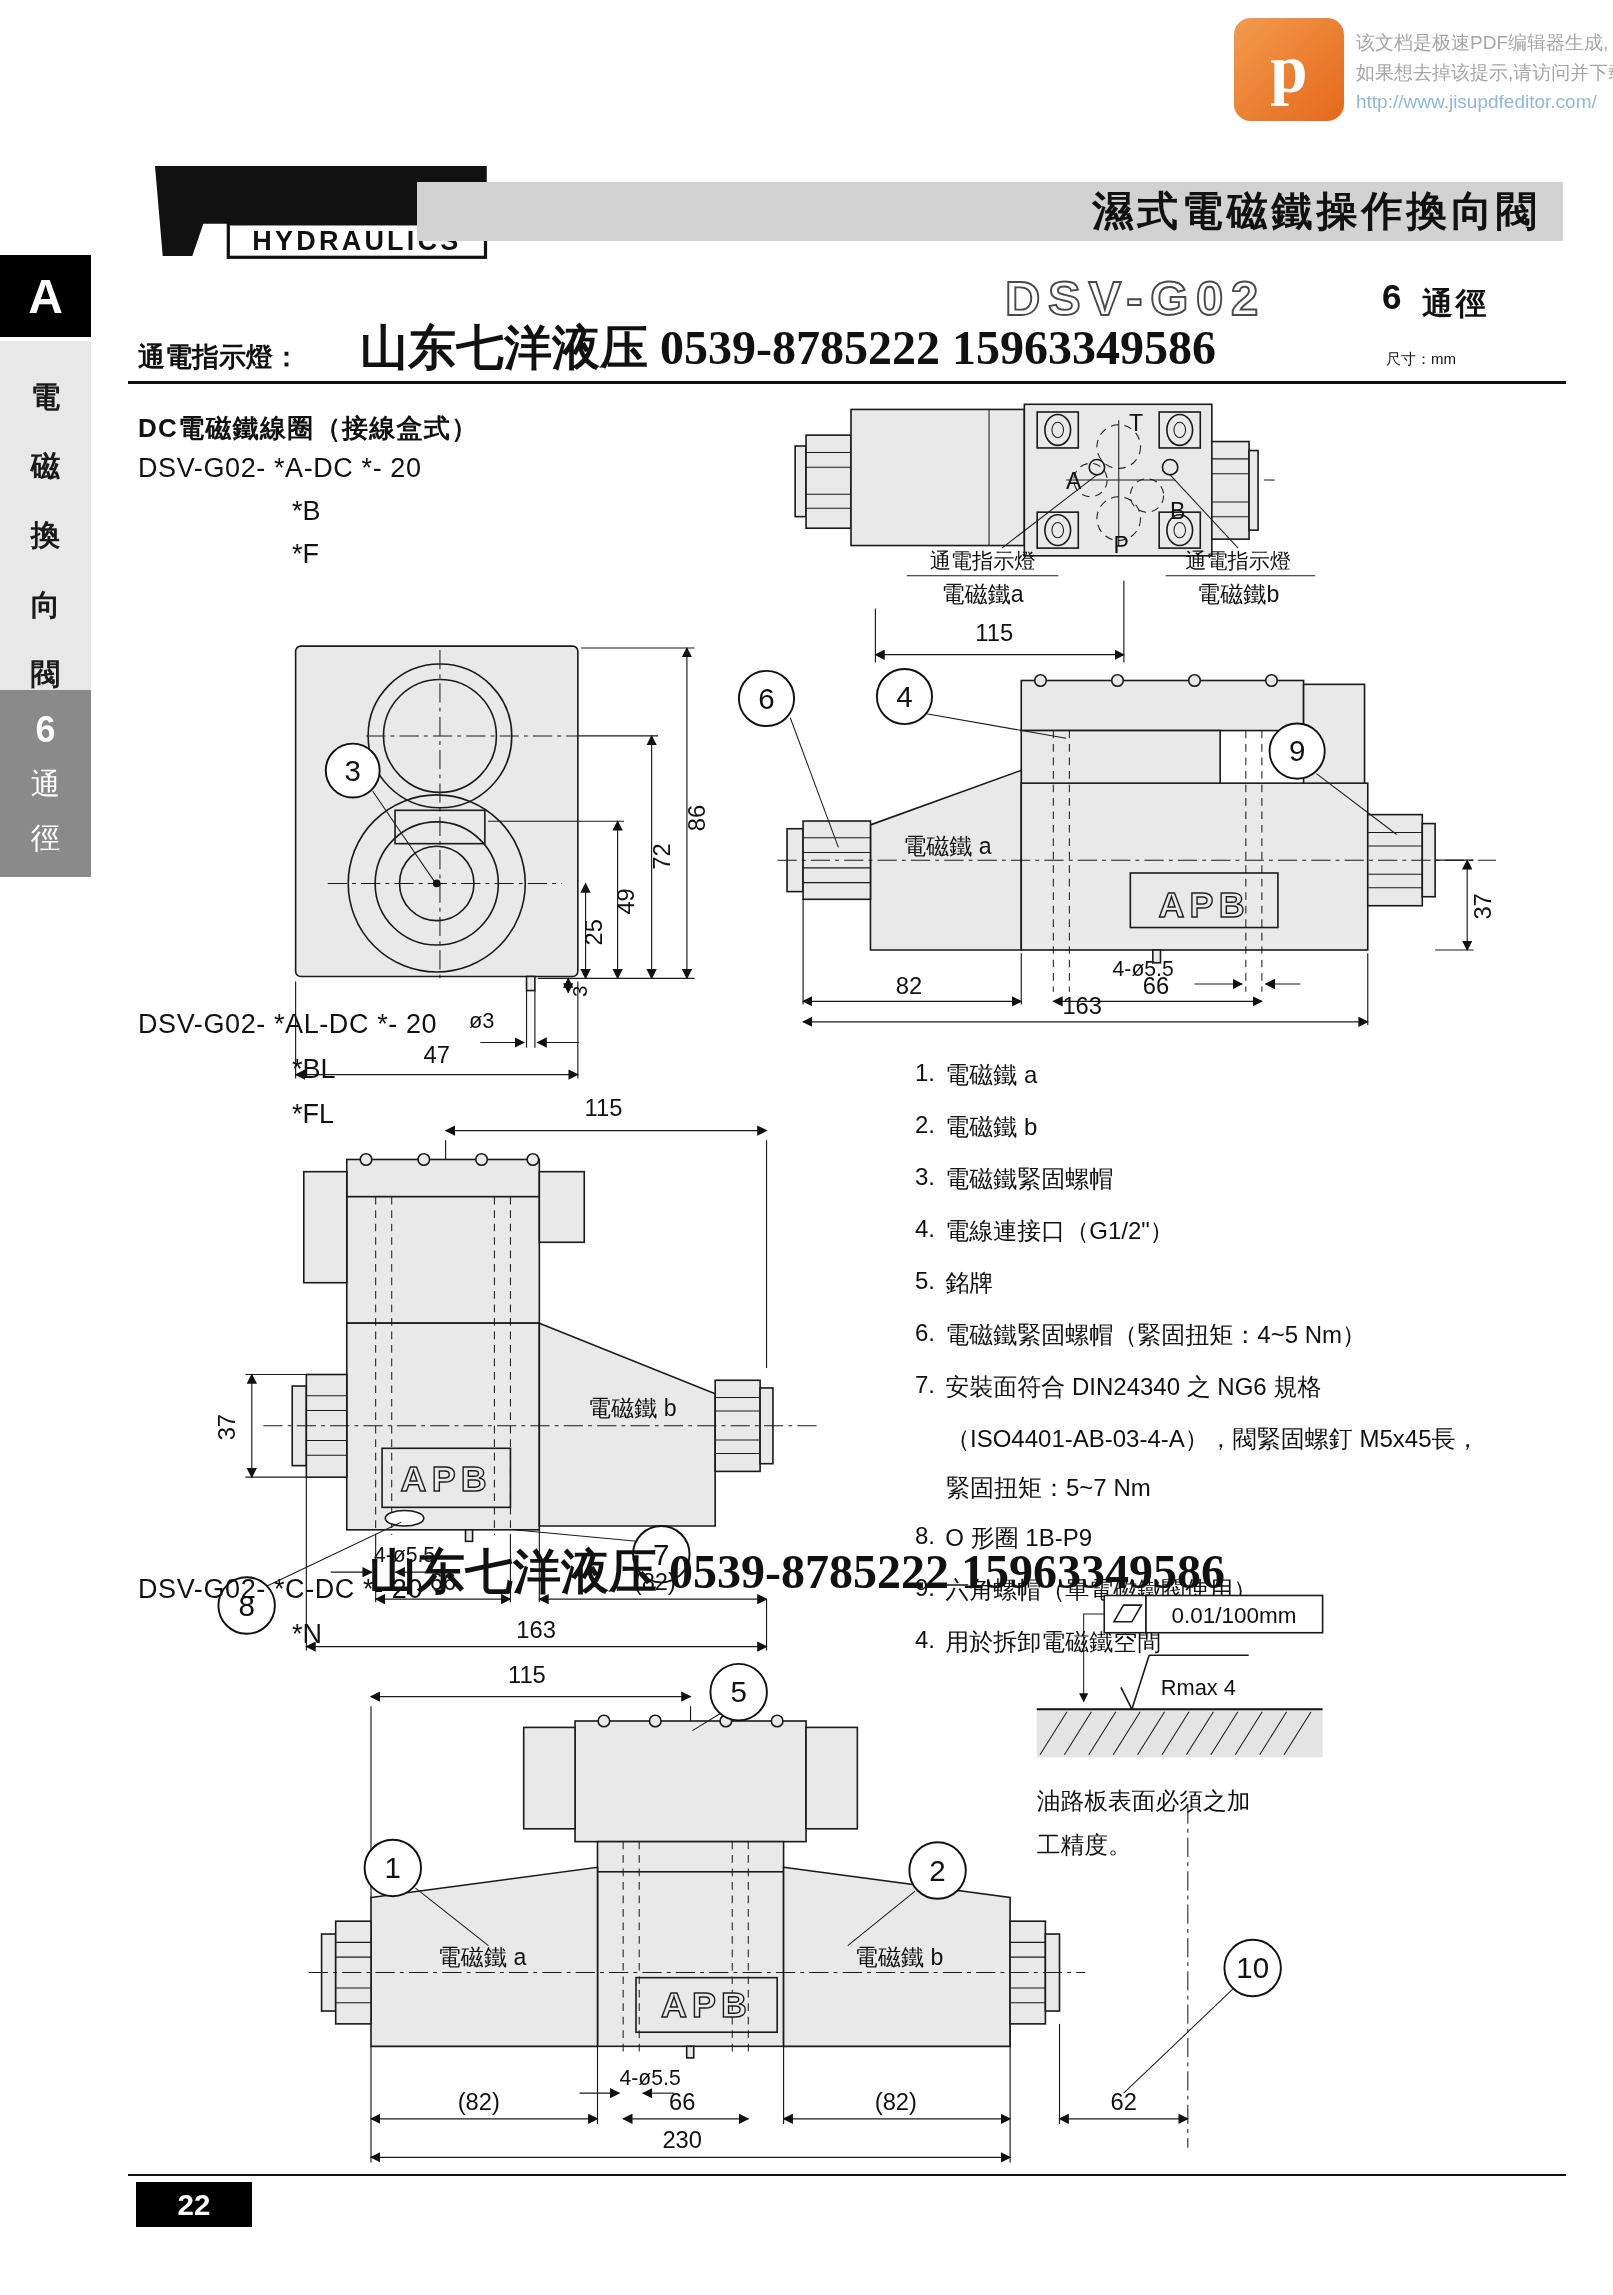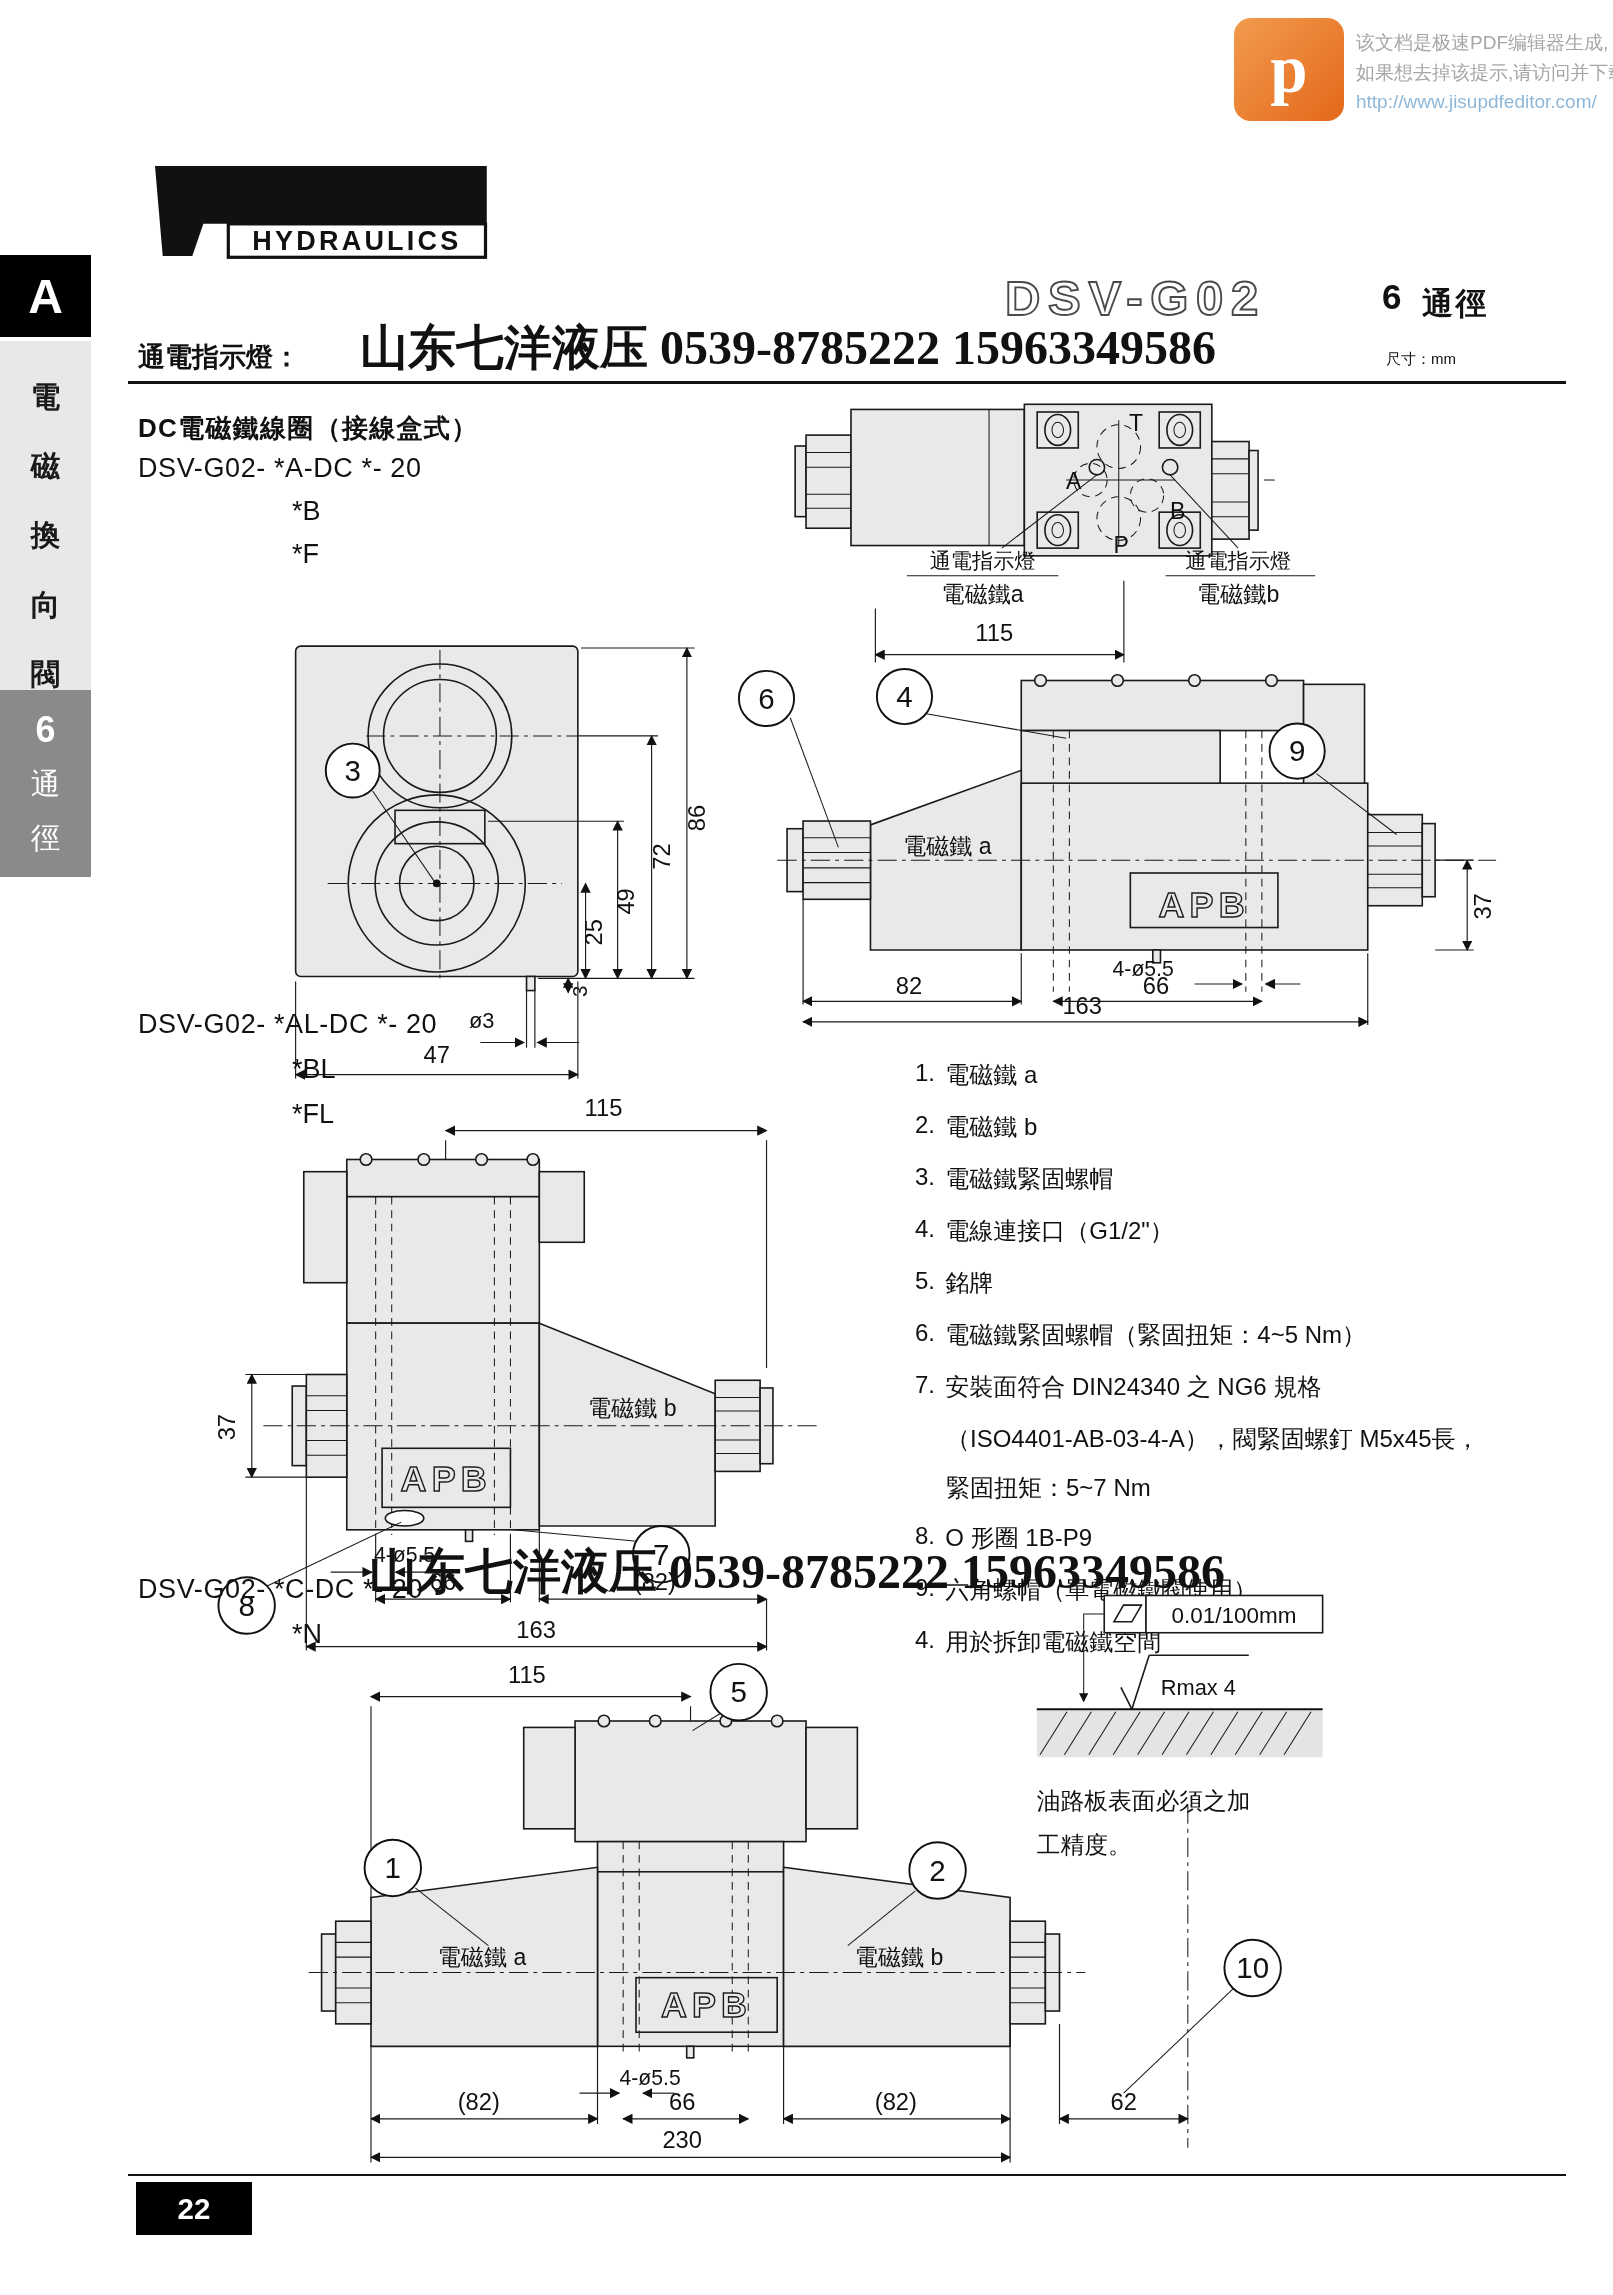--- a/index.html
+++ b/index.html
@@ -72,20 +72,23 @@
   </div>
 
   <svg class="abs" style="left:146px;top:162px;" width="344" height="98" viewBox="0 0 535 152">
     <polygon points="14,6 120,6 72,146 26,146" fill="#111"></polygon>
     <polygon points="96,6 530,6 530,96 66,96" fill="#111"></polygon>
     <text x="150" y="78" fill="#fff" font-size="60" font-weight="bold" letter-spacing="4">OCE<tspan font-size="86" dy="4">A</tspan><tspan font-size="60" dy="-4">N</tspan></text>
     <rect x="128" y="96" width="400" height="52" fill="#fff" stroke="#111" stroke-width="5"></rect>
     <text x="328" y="136" fill="#111" font-size="42" font-weight="bold" letter-spacing="5" text-anchor="middle">HYDRAULICS</text>
   </svg>
 
+  <div class="abs titlebar" style="left:417px;top:182px;width:1146px;height:59px;">
+    <span>濕式電磁鐵操作換向閥</span>
+  </div>
 
   <div class="abs outline-model" style="left:1005px;top:270px;">DSV-G02</div>
   <div class="abs bold" style="left:1382px;top:277px;font-size:35px;">6</div>
   <div class="abs bold" style="left:1422px;top:283px;font-size:31px;letter-spacing:2.6px;">通徑</div>
 
   <div class="abs dims-label" style="left:138px;top:339px;">通電指示燈：</div>
   <div class="abs vendor" style="left:360px;top:316px;">山东七洋液压 0539-8785222 15963349586</div>
   <div class="abs unit" style="left:1386px;top:350px;">尺寸：mm</div>
   <div class="abs rule" style="left:128px;top:381px;width:1438px;height:2.6px;"></div>
 
@@ -557,18 +560,18 @@
       <text x="945" y="726" text-anchor="middle" class="dimtxt">(82)</text>
       <line x1="127" y1="800" x2="1123" y2="800" class="dim" marker-start="url(#arrE)" marker-end="url(#arrE)"></line>
       <text x="612" y="786" text-anchor="middle" class="dimtxt">230</text>
       <line x1="1200" y1="592" x2="1200" y2="748" class="dim"></line>
       <line x1="1200" y1="740" x2="1400" y2="740" class="dim" marker-start="url(#arrE)" marker-end="url(#arrE)"></line>
       <text x="1300" y="726" text-anchor="middle" class="dimtxt">62</text>
     </g>
   </svg>
 
   <div class="abs rule" style="left:128px;top:2174px;width:1438px;height:1.9px;"></div>
-  <div class="abs footer-box" style="left:136px;top:2182px;width:116px;height:53px;">
+  <div class="abs footer-box" style="left:136px;top:2182px;width:116px;height:45px;">
     <span>22</span>
   </div>
 
 </div>
 
 
 </body></html>

